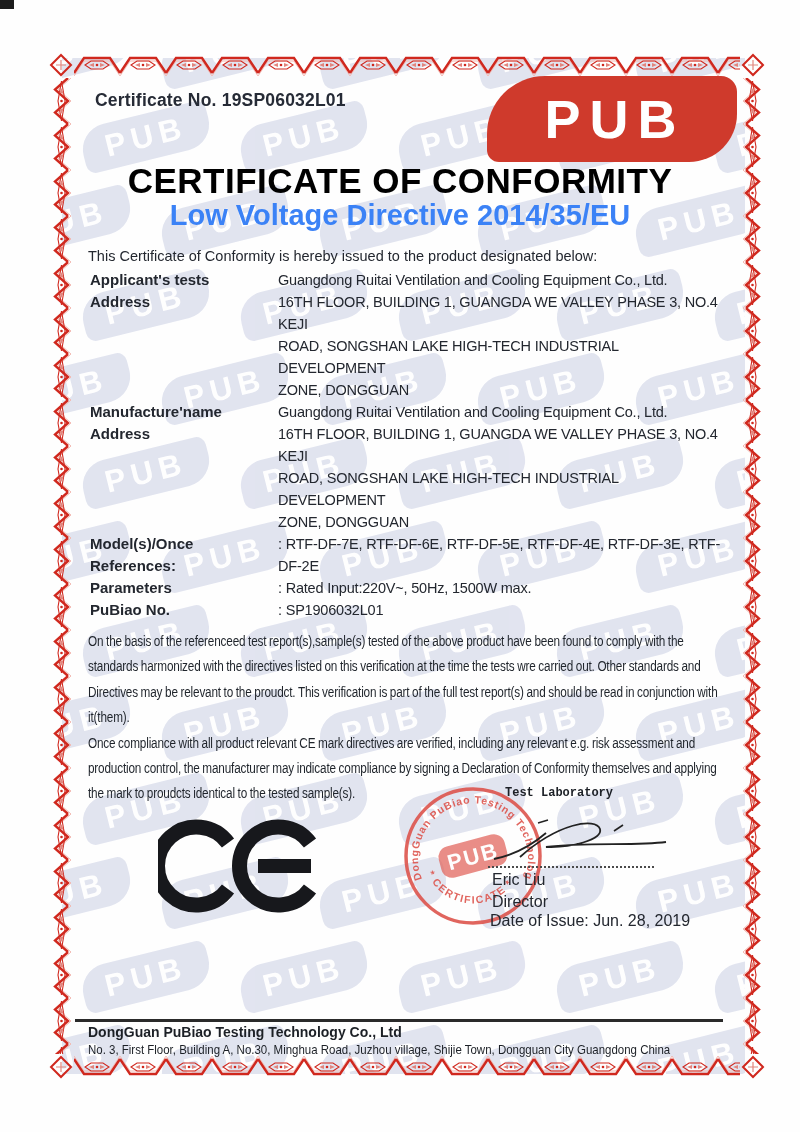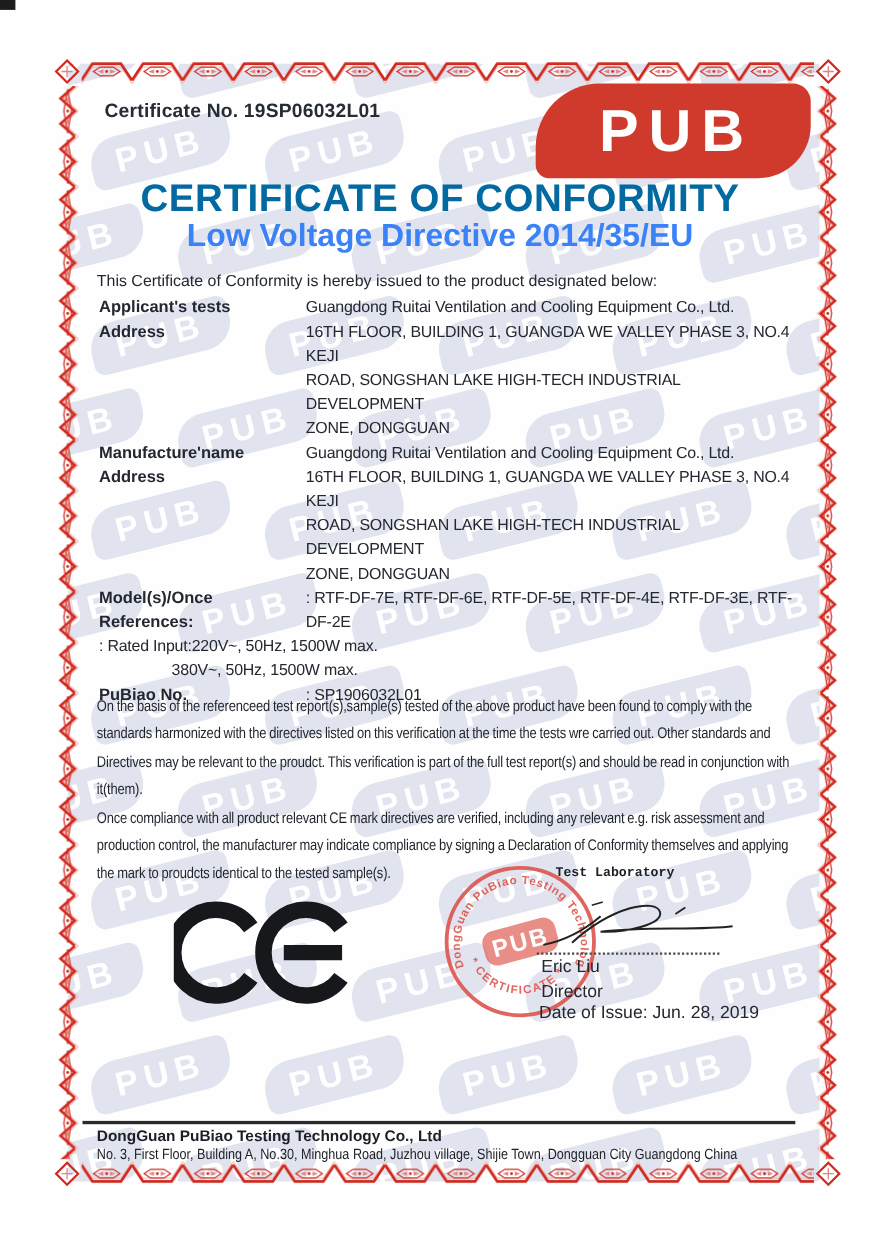--- a/index.html
+++ b/index.html
@@ -33,21 +33,21 @@
   .abs { position:absolute; }
 
   .cert-no { left:95px; top:90px; font-size:17.5px; font-weight:bold; color:#262b36; letter-spacing:0.2px; }
 
   .pub-logo {
     left:487px; top:76px; width:250px; height:86px; background:#cf3a2c;
     border-radius:58px 16px 48px 12px; display:flex; align-items:center; justify-content:center;
   }
   .pub-logo span { color:#fff; font-weight:bold; font-size:54px; letter-spacing:9px; padding-left:6px; }
 
-  .title { left:60px; top:161px; width:680px; text-align:center; font-size:35px; font-weight:bold; color:#0369a1; letter-spacing:0.5px; }
+  .title { left:60px; top:161px; width:680px; text-align:center; font-size:35px; font-weight:bold; color:#000000; letter-spacing:0.5px; }
   .subtitle { left:60px; top:199px; width:680px; text-align:center; font-size:29px; font-weight:bold; color:#3b82f6; }
   .intro { left:88px; top:248px; font-size:14.5px; color:#23272f; }
 
   .fields { left:90px; top:269px; width:632px; }
   .frow { display:flex; }
   .flabel { width:188px; font-weight:bold; font-size:15px; line-height:22px; flex:none; }
   .fvalue { font-size:14.5px; line-height:22px; letter-spacing:-0.2px; }
   .fvalue .indent { padding-left:66px; }
 
   .trademark-logo { font-size:20px; font-weight:bold; font-style:italic; color:#1b4fa8; letter-spacing:1px; line-height:26px; }
@@ -248,23 +248,23 @@
           <div>16TH FLOOR, BUILDING 1, GUANGDA WE VALLEY PHASE 3, NO.4 KEJI</div>
           <div>ROAD, SONGSHAN LAKE HIGH-TECH INDUSTRIAL DEVELOPMENT</div>
           <div>ZONE, DONGGUAN</div>
         </div>
       </div>
       <div class="frow">
         <div class="flabel">Model(s)/Once References:</div>
         <div class="fvalue">: RTF-DF-7E, RTF-DF-6E, RTF-DF-5E, RTF-DF-4E, RTF-DF-3E, RTF-DF-2E</div>
       </div>
       <div class="frow">
+        <div class="flabel">Parameters</div>
         <div class="fvalue">
           <div>: Rated Input:220V~, 50Hz, 1500W max.</div>
-          <div class="indent">380V~, 50Hz, 1500W max.</div>
         </div>
       </div>
       <div class="frow">
         <div class="flabel">PuBiao No.</div>
         <div class="fvalue">: SP1906032L01</div>
       </div>
     </div>
 
     <div class="abs paras">
       <p>On the basis of the referenceed test report(s),sample(s) tested of the above product have been found to comply with the standards harmonized with the directives listed on this verification at the time the tests wre carried out. Other standards and Directives may be relevant to the proudct. This verification is part of the full test report(s) and should be read in conjunction with it(them).</p>

